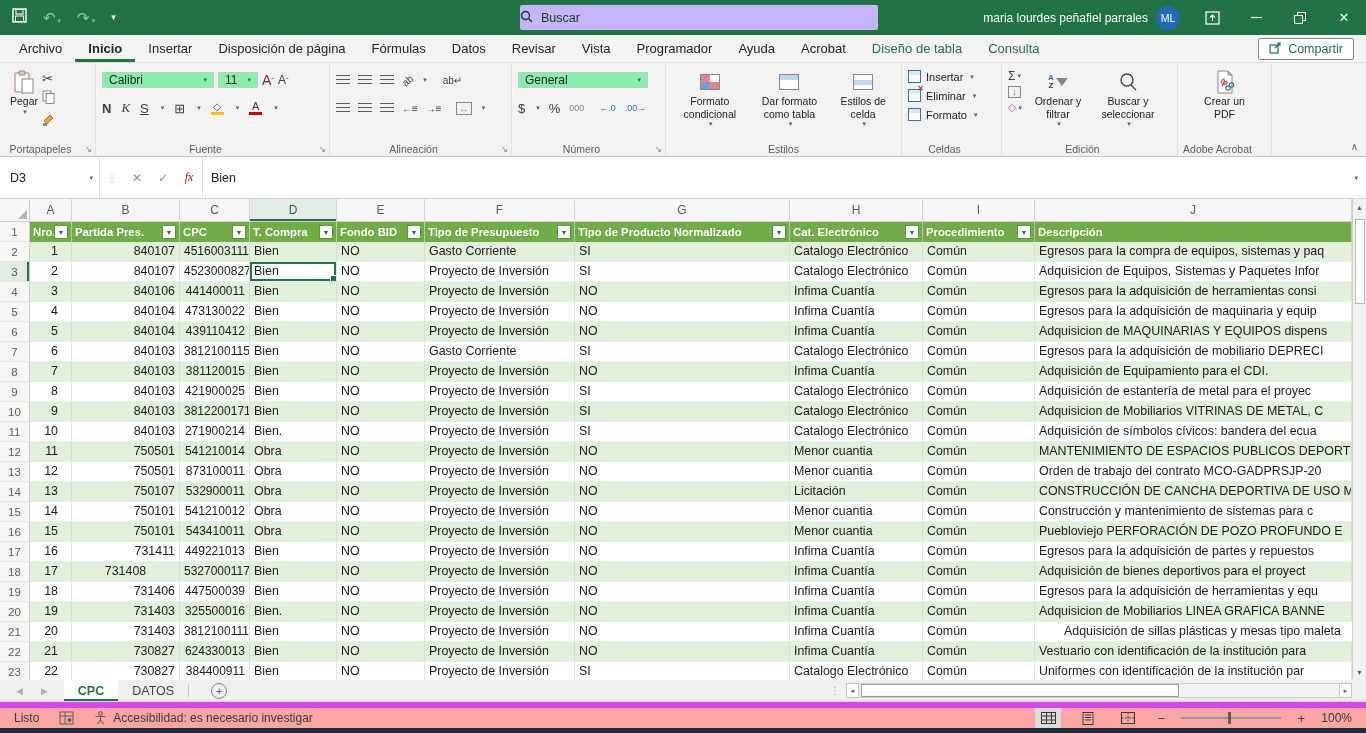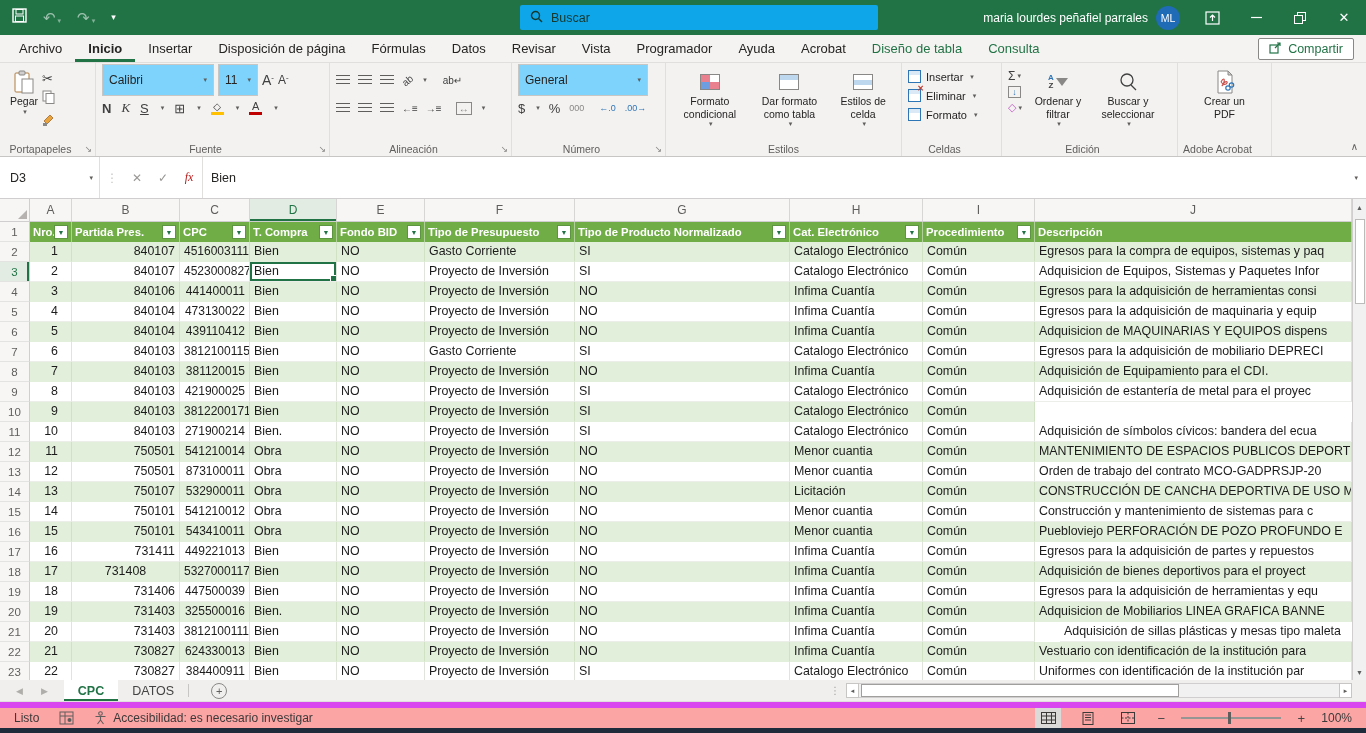--- a/index.html
+++ b/index.html
@@ -4,21 +4,21 @@
 <style>
 *{box-sizing:border-box;margin:0;padding:0}
 html,body{width:1366px;height:733px;overflow:hidden;font-family:"Liberation Sans",sans-serif;background:#fff}
 
 #titlebar{position:absolute;top:0;left:0;width:1366px;height:35px;background:#217346;display:flex;align-items:center;color:#fff}
 .qat{display:flex;align-items:center;gap:16px;margin-left:12px}
 .qat .g{font-size:15px;line-height:1}
 .dim{opacity:.55}
 .tiny-arrow{font-size:7px;margin-left:2px;opacity:.8}
 #win-title{position:absolute;left:0;right:0;text-align:center;font-size:13px;pointer-events:none}
-#searchbox{position:absolute;left:520px;top:5px;width:358px;height:25px;background:#0ea5e9;border-radius:2px;display:flex;align-items:center;gap:8px;padding-left:10px;color:#15382a;font-size:12.5px}
+#searchbox{position:absolute;left:520px;top:5px;width:358px;height:25px;background:#c4b5fd;border-radius:2px;display:flex;align-items:center;gap:8px;padding-left:0;color:#15382a;font-size:12.5px}
 #title-right{position:absolute;right:0;top:0;height:35px;display:flex;align-items:center}
 #user-name{font-size:12px;margin-right:8px}
 #avatar{width:24px;height:24px;border-radius:50%;background:#1f6bb5;color:#fff;font-size:10.5px;display:flex;align-items:center;justify-content:center;margin-right:10px}
 .win-btn{width:44px;height:35px;display:flex;align-items:center;justify-content:center;font-size:13px}
 
 #tabrow{position:absolute;top:35px;left:0;width:1366px;height:28px;background:#f5f3f1;display:flex;align-items:stretch;border-bottom:1px solid #e1dfdd}
 #tab-list{display:flex;margin-left:6px}
 .tab{display:flex;align-items:center;padding:0 13px;font-size:13px;color:#252423}
 .tab.active{box-shadow:inset 0 -3px 0 #217346;font-weight:bold}
 .tab.contextual{color:#217346}
@@ -26,21 +26,21 @@
 
 #ribbon{position:absolute;top:63px;left:0;width:1366px;height:94px;background:#f3f2f1;border-bottom:1px solid #c8c6c4;display:flex}
 .rgroup{position:relative;height:100%;border-right:1px solid #e1dfdd;padding:4px 6px 16px 6px;flex:none}
 .glabel{position:absolute;bottom:1px;left:0;right:14px;text-align:center;font-size:10.5px;color:#605e5c;white-space:nowrap}
 .launcher{position:absolute;bottom:2px;right:3px;font-size:9px;color:#8a8886}
 .bigbtn{display:flex;flex-direction:column;align-items:center;font-size:10.5px;color:#252423;text-align:center;line-height:1.2;padding:2px 4px}
 .bigbtn .ic{height:26px;display:flex;align-items:center;justify-content:center}
 .minirow{display:flex;align-items:center;gap:8px;height:26px}
 .mini{font-size:13px;color:#404040;display:flex;align-items:center}
 .arr{font-size:7px;color:#605e5c;margin-left:2px}
-.selbox{background:#7dd3fc;border:1px solid #c8c6c4;height:32px;display:flex;align-items:center;padding:4px 6px;font-size:12px;color:#252423}
+.selbox{background:#86efac;border:1px solid #c8c6c4;height:16px;display:flex;align-items:center;padding:4px 6px;font-size:12px;color:#252423}
 .lines{width:14px;height:11px;background:repeating-linear-gradient(#605e5c 0 1.5px,transparent 1.5px 4px)}
 .cfgrid{width:20px;height:16px;display:grid;grid-template-columns:1fr 1fr;grid-template-rows:1fr 1fr;border:1px solid #8a8886}
 .cfgrid div:nth-child(1){background:#e8808d}.cfgrid div:nth-child(2){background:#fff}
 .cfgrid div:nth-child(3){background:#6d9ee0}.cfgrid div:nth-child(4){background:#e8808d}
 .tabic{width:20px;height:16px;border:1px solid #8a8886;background:linear-gradient(#bdd7ee 0 5px,#fff 5px)}
 .styic{width:20px;height:16px;border:1px solid #8a8886;background:linear-gradient(#fff 0 5px,#bdd7ee 5px 10px,#fff 10px)}
 .cellrow{display:flex;align-items:center;gap:5px;font-size:11px;color:#252423;height:19px}
 .sq{width:13px;height:13px;border:1px solid #2e75b6;background:linear-gradient(#dbe8f5 0 4px,#fff 4px);position:relative;flex:none}
 .sq.red::after{content:"\2715";position:absolute;right:-4px;top:-6px;color:#c0392b;font-size:8px;font-weight:bold}
 
@@ -584,20 +584,21 @@
       <div class="row-num">10</div>
       <div class="cell num c-nro" style="width: 42px;">9</div>
       <div class="cell num" style="width: 108px;">840103</div>
       <div class="cell num c-cpc" style="width: 70px;">3812200171</div>
       <div class="cell" style="width: 87px;">Bien</div>
       <div class="cell" style="width: 88px;">NO</div>
       <div class="cell" style="width: 150px;">Proyecto de Inversión</div>
       <div class="cell" style="width: 215px;">SI</div>
       <div class="cell" style="width: 133px;">Catalogo Electrónico</div>
       <div class="cell" style="width: 112px;">Común</div>
+      <div class="cell" style="width: 317px;">Adquisicion de Mobiliarios VITRINAS DE METAL, C</div>
     </div>
     <div class="grid-row">
       <div class="row-num">11</div>
       <div class="cell num c-nro" style="width: 42px;">10</div>
       <div class="cell num" style="width: 108px;">840103</div>
       <div class="cell num c-cpc" style="width: 70px;">271900214</div>
       <div class="cell" style="width: 87px;">Bien.</div>
       <div class="cell" style="width: 88px;">NO</div>
       <div class="cell" style="width: 150px;">Proyecto de Inversión</div>
       <div class="cell" style="width: 215px;">SI</div>

